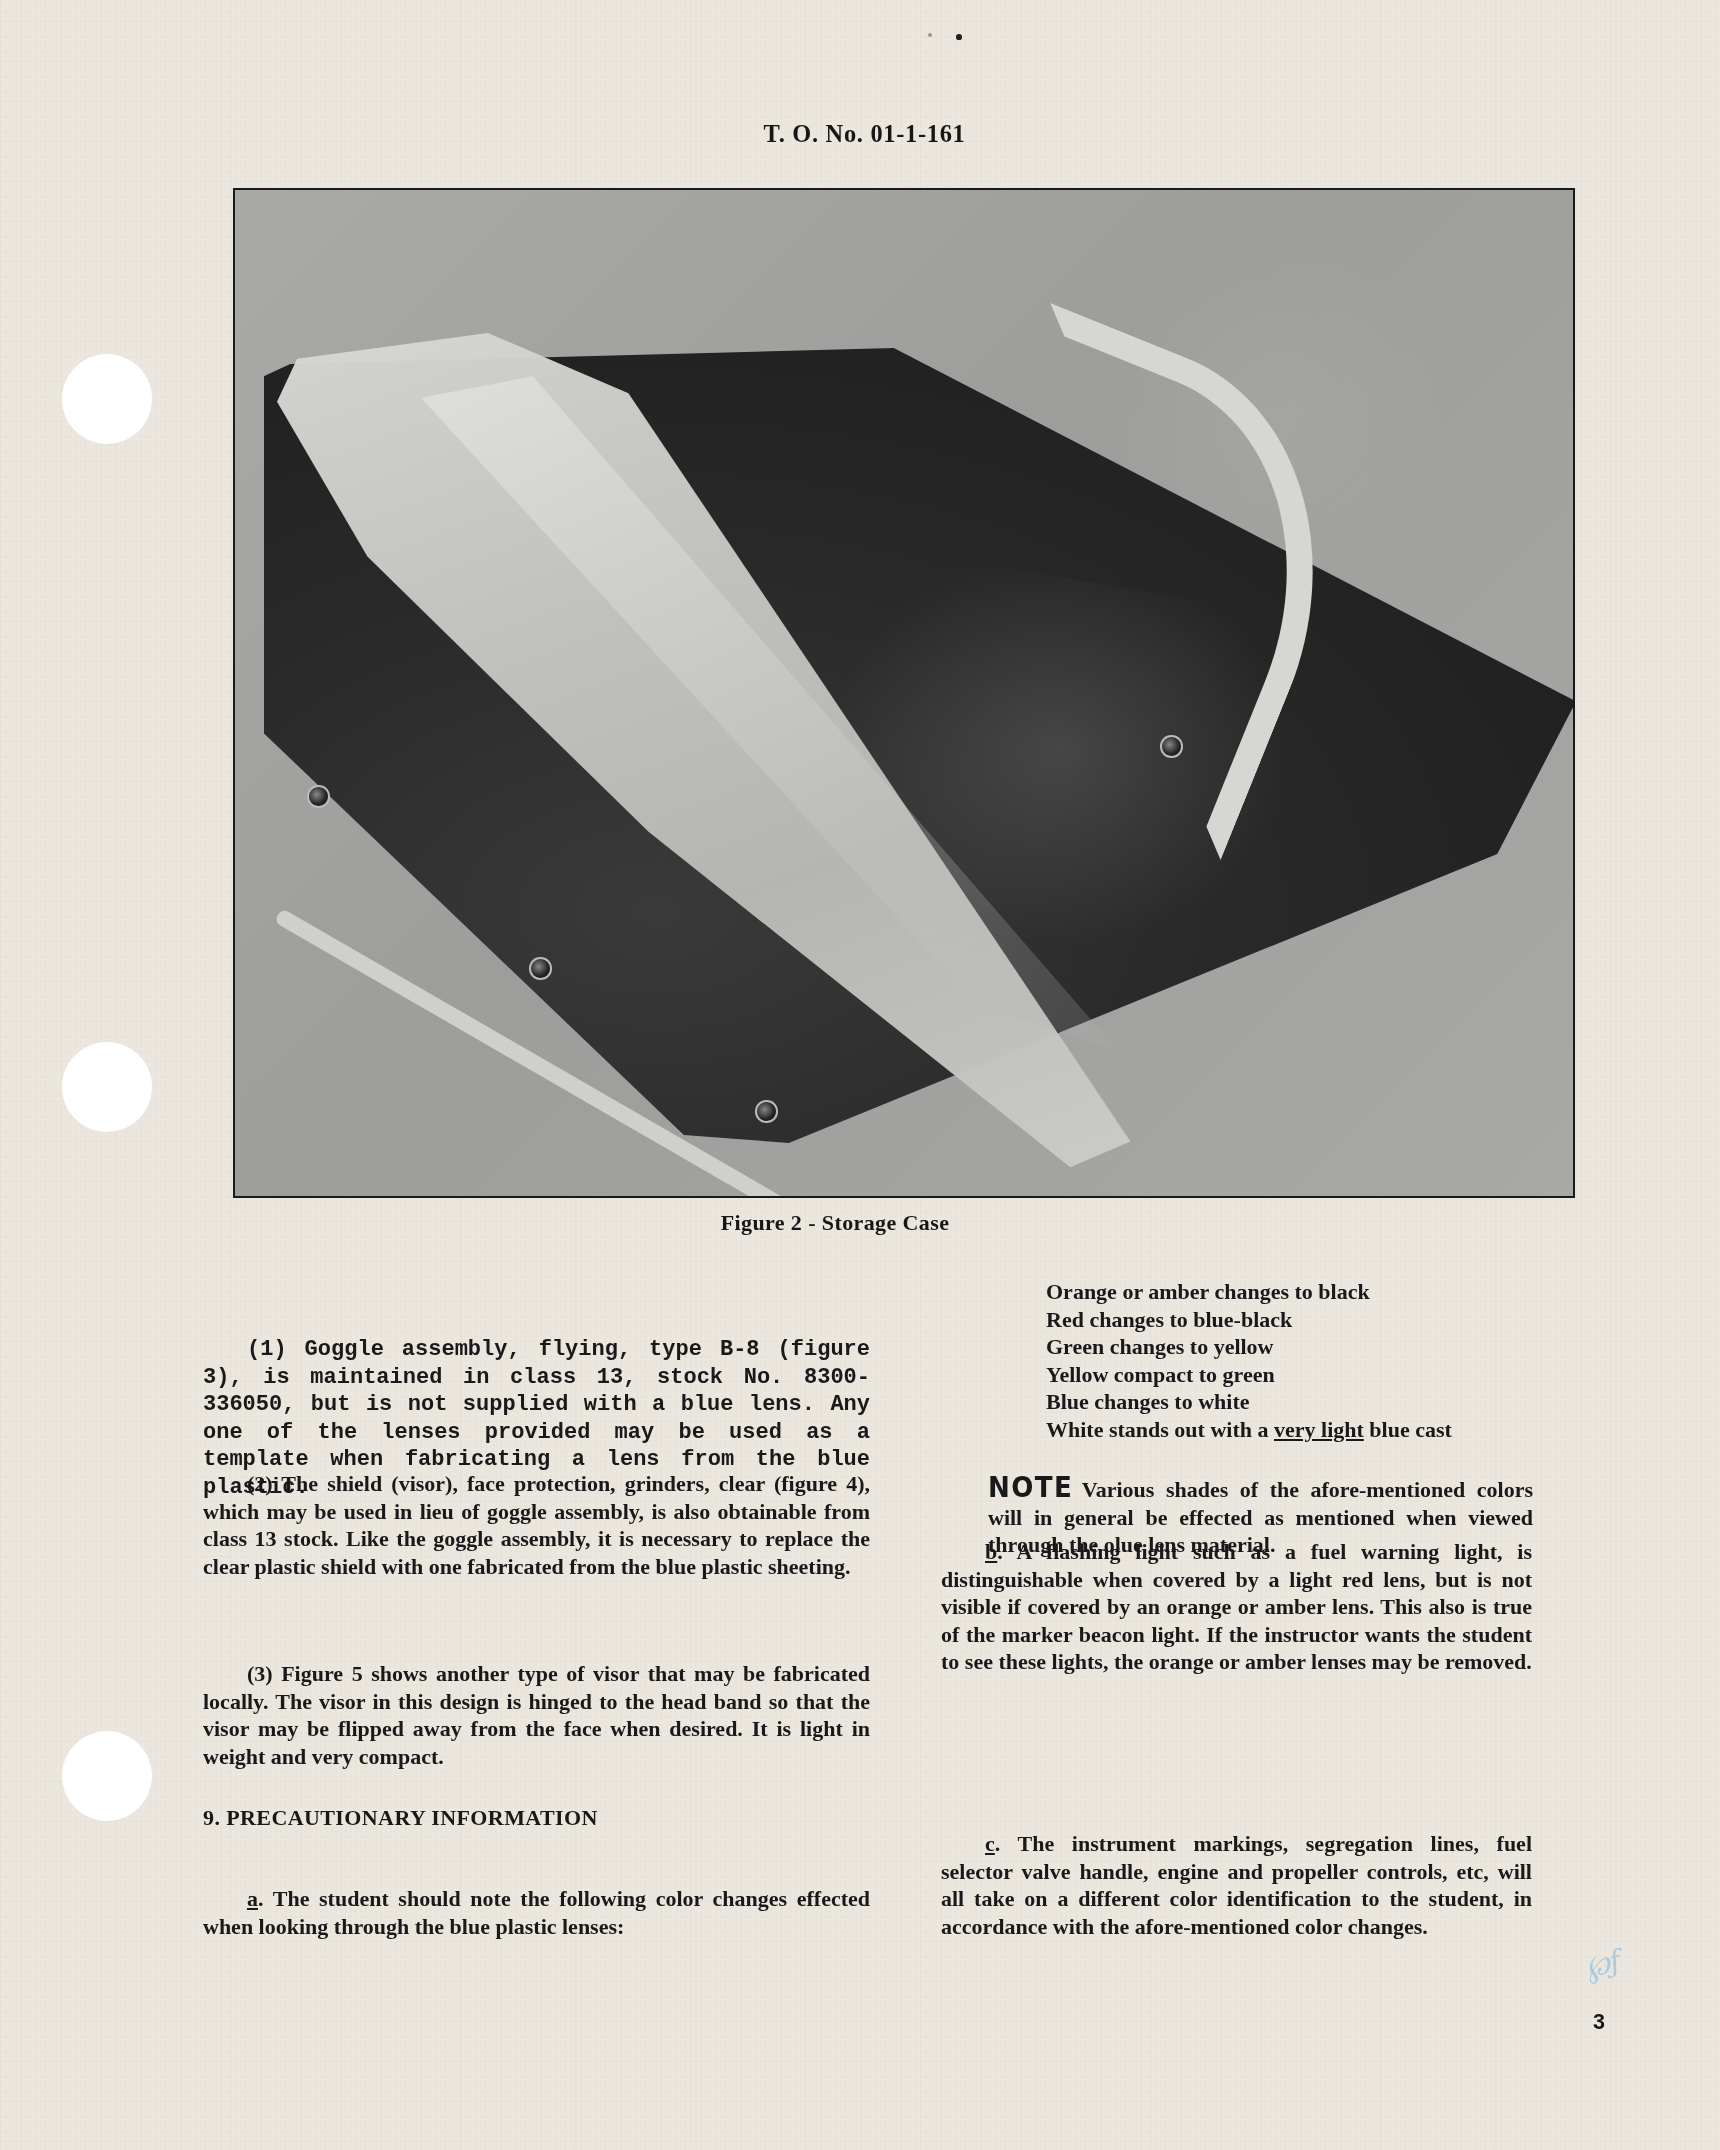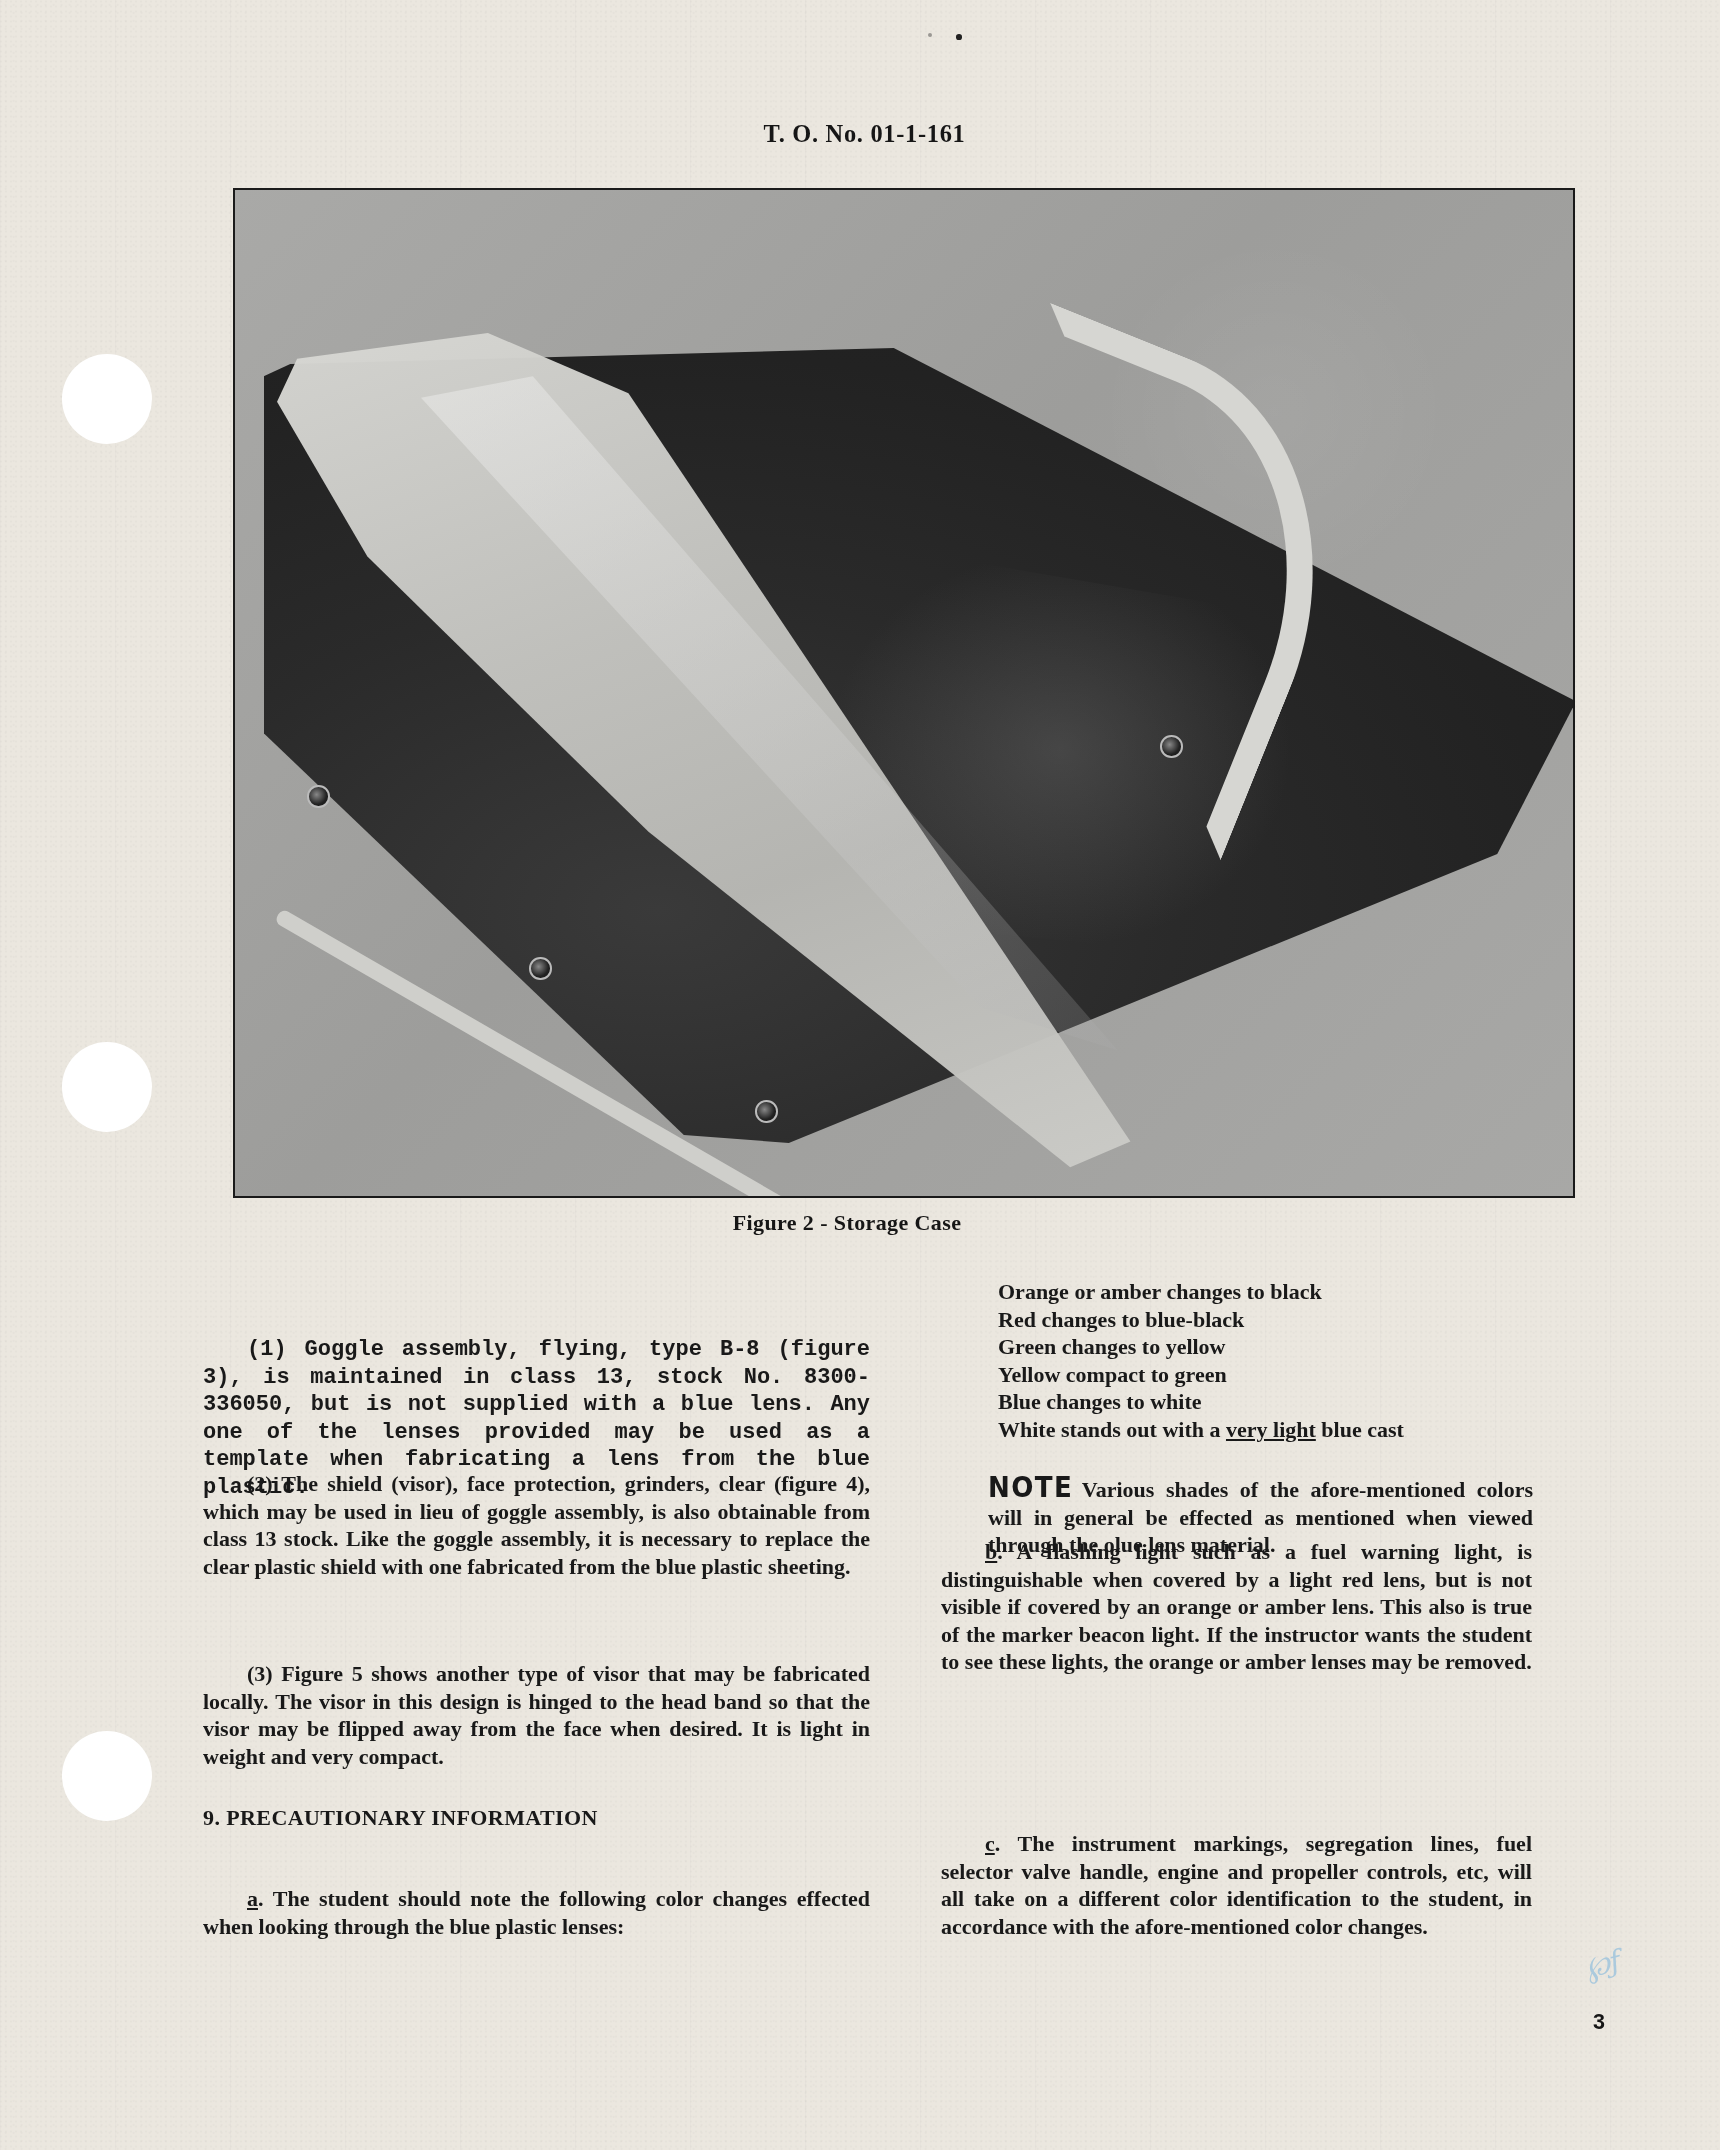--- a/index.html
+++ b/index.html
@@ -61,36 +61,36 @@
     position: absolute; left: 717px; top: 165px; width: 315px; height: 401px;
     border: 26px solid #d6d6d2; border-left-color: transparent; border-bottom-color: transparent;
     border-radius: 0 60% 0 0; transform: rotate(22deg);
   }
   .snap {
     position: absolute; width: 18.6px; height: 18.6px; border-radius: 50%;
     background: radial-gradient(circle at 40% 40%, #888 0%, #222 60%, #111 100%);
     border: 2.2px solid #bbb;
   }
   .caption {
-    position: absolute; top: 1210px; left: 12px; width: 1670px; text-align: center;
+    position: absolute; top: 1210px; left: 0; width: 1670px; text-align: center;
     font-weight: bold; font-size: 22px; letter-spacing: 0.4px;
   }
   .col {
     position: absolute; font-size: 22px; line-height: 27.5px;
     font-family: "Liberation Serif", "DejaVu Serif", serif;
     font-weight: bold; font-stretch: condensed; color: #191919;
   }
   .col p { margin: 0; text-align: justify; }
   .indent { text-indent: 44px; }
   .left-col { left: 203px; width: 667px; }
   .right-col { left: 996px; width: 536px; }
   .heading { font-weight: bold; letter-spacing: 0.4px; }
   .u { text-decoration: underline; }
   .color-list { position: absolute; left: 998px; top: 1278px; font-size: 22px; line-height: 27.5px; font-weight: bold; color: #191919; }
-  .color-list div { white-space: nowrap; }
+  .color-list div { white-space: nowrap; margin-left: 48px; }
   .note-label {
     font-family: "DejaVu Sans", "Liberation Sans", sans-serif;
     font-weight: 900; font-size: 29px; letter-spacing: 1.4px; margin-right: 8.6px;
   }
   .page-num {
     position: absolute; left: 1593px; top: 2010px; font-family: "Liberation Sans", sans-serif;
     font-weight: bold; font-size: 21.5px;
   }
   .pen-mark {
     position: absolute; left: 1584px; top: 1937px; width: 86px; height: 36px;

